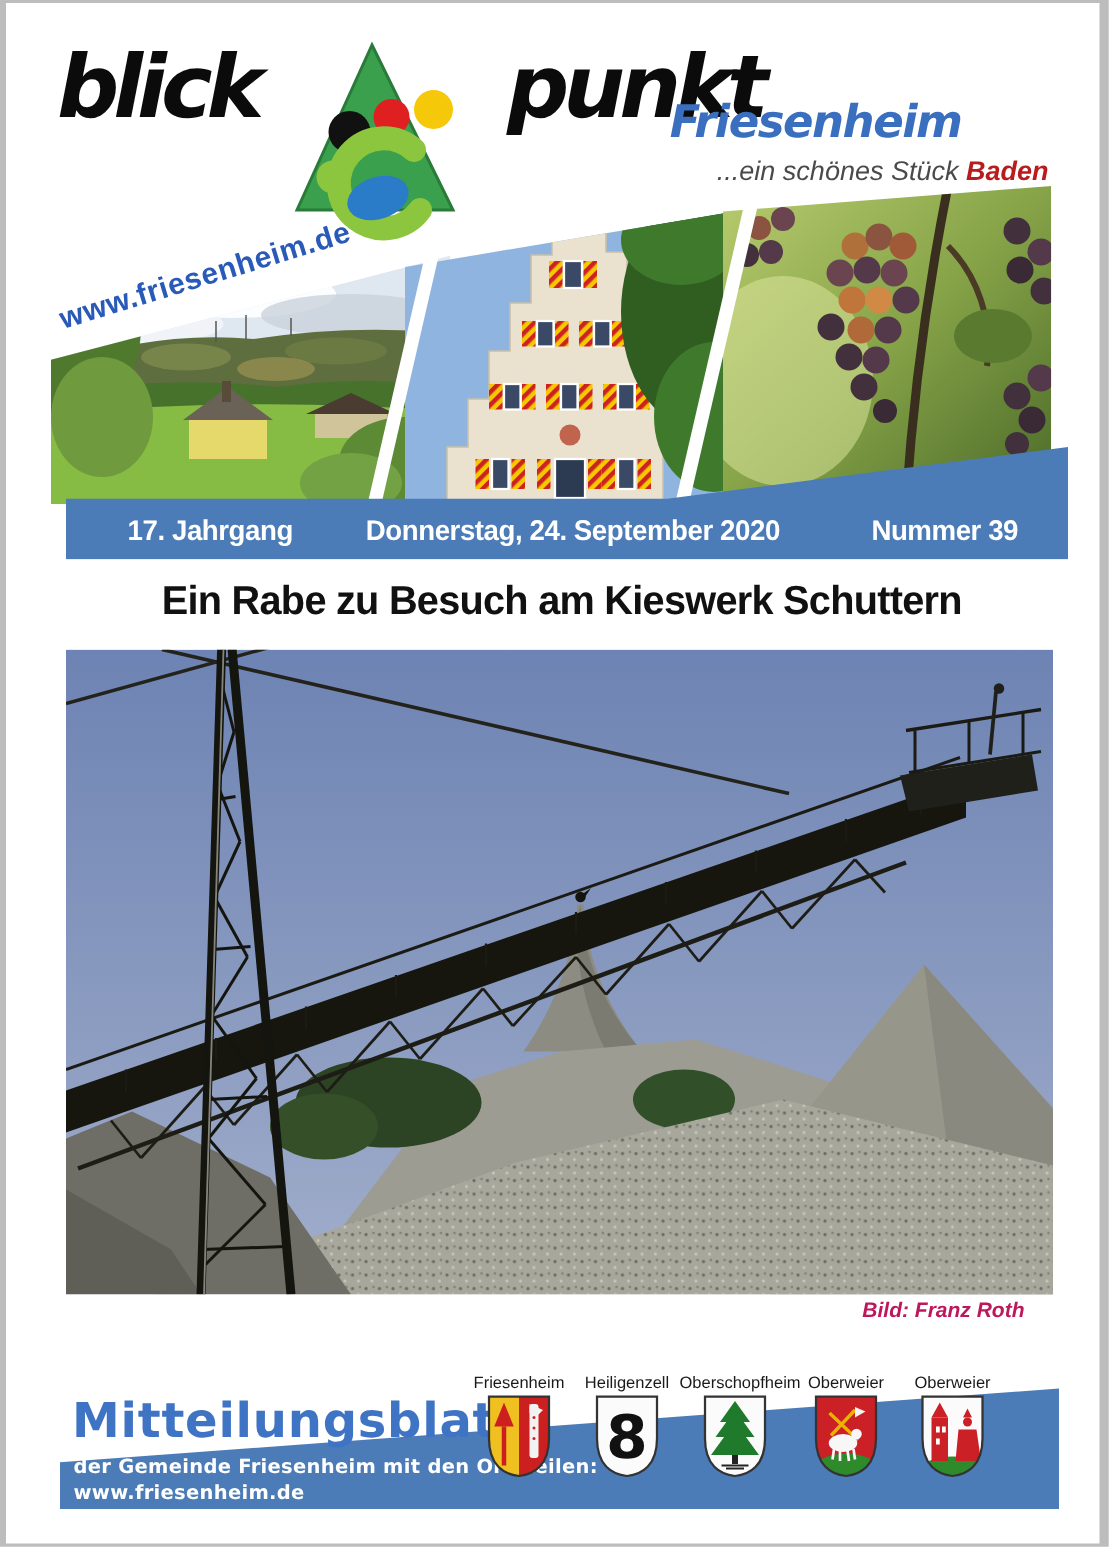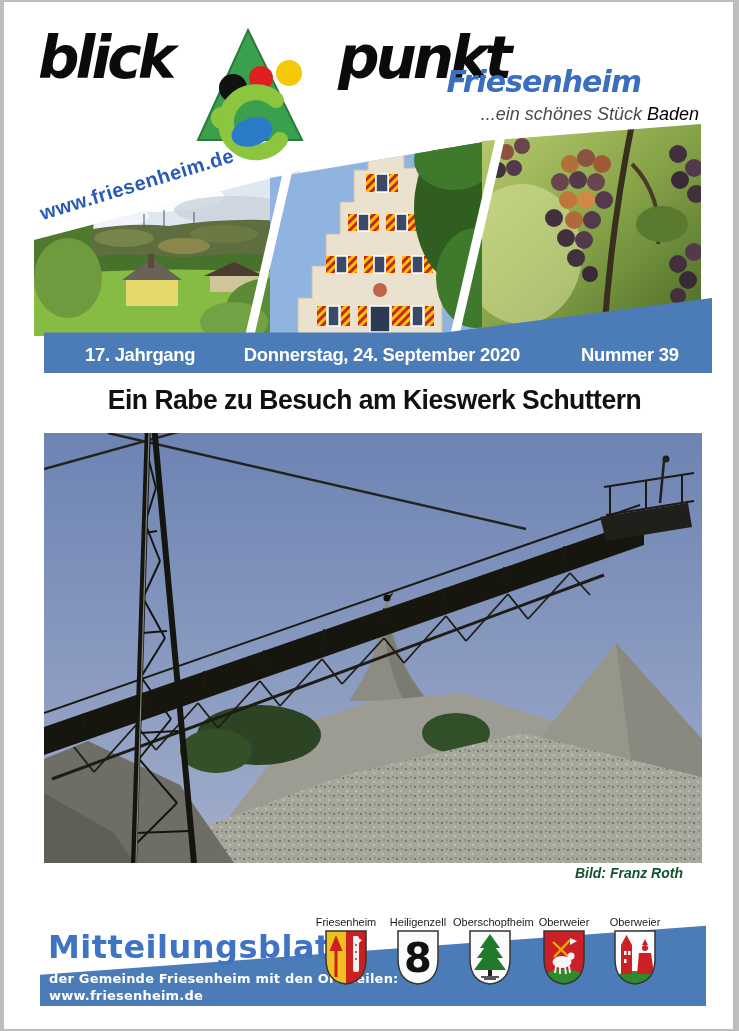--- a/index.html
+++ b/index.html
@@ -9,21 +9,21 @@
 
   
   .mast-word{position:absolute;top:22px;font-family:"DejaVu Sans",sans-serif;
     font-weight:bold;font-style:italic;font-size:58px;letter-spacing:-4px;color:#0b0b0b;}
   #word1{left:34px;}
   #word2{left:300px;margin-left:34px;}
   .region-title{position:absolute;top:62px;right:92px;font-family:"DejaVu Sans",sans-serif;
     font-weight:bold;font-style:italic;font-size:30px;color:#3a6fc0;letter-spacing:-1px;}
   .tagline{position:absolute;top:102px;right:34px;font-size:18px;font-style:italic;color:#4a4a4a;
     font-family:"Liberation Sans",sans-serif;}
-  .tagline b{color:#000000;font-weight:normal;}
+  .tagline b{color:#b91c1c;font-weight:bold;}
   .diag-site{position:absolute;left:40px;top:200px;z-index:7;transform:rotate(-17deg);
     transform-origin:left bottom;font-weight:bold;font-size:20px;color:#2a5ab8;letter-spacing:.5px;}
 
   
   .photo{position:absolute;overflow:hidden;z-index:2;}
   #photo1{left:30px;top:156px;width:266px;height:178px;
     clip-path:polygon(0 46%,100% 7%,100% 100%,0 100%);}
   #photo2{left:266px;top:136px;width:214px;height:200px;
     clip-path:polygon(0 20%,100% 2%,100% 100%,0 100%);}
   #photo3{left:478px;top:122px;width:219px;height:212px;
@@ -42,21 +42,21 @@
   .issue-row .c{flex:2;text-align:center;}
   .issue-row .r{flex:1;text-align:right;}
 
   
   .headline{position:absolute;left:36px;right:24px;top:383px;text-align:center;
     font-size:27px;font-weight:bold;color:#111;letter-spacing:-.5px;transform:scaleX(.98);}
 
   
   .main-photo{position:absolute;left:40px;top:431px;width:658px;height:430px;overflow:hidden;}
   .caption{position:absolute;top:863px;right:50px;font-size:14px;font-weight:bold;
-    font-style:italic;color:#14532d;}
+    font-style:italic;color:#be185d;}
 
   
   .footer-band{position:absolute;left:36px;top:922px;width:666px;height:82px;background:#4c7cb8;
     clip-path:polygon(0 62%,100% 2%,100% 100%,0 100%);z-index:1;}
   .footer-title{position:absolute;left:44px;top:926px;z-index:3;font-family:"DejaVu Sans",sans-serif;
     font-weight:800;font-size:32px;color:#3f74c4;letter-spacing:.5px;}
   .footer-line{position:absolute;left:45px;z-index:3;color:#fff;font-weight:bold;font-size:13px;
     letter-spacing:.2px;font-family:"DejaVu Sans",sans-serif;}
   #fline1{top:969px;}
   #fline2{top:986px;}

